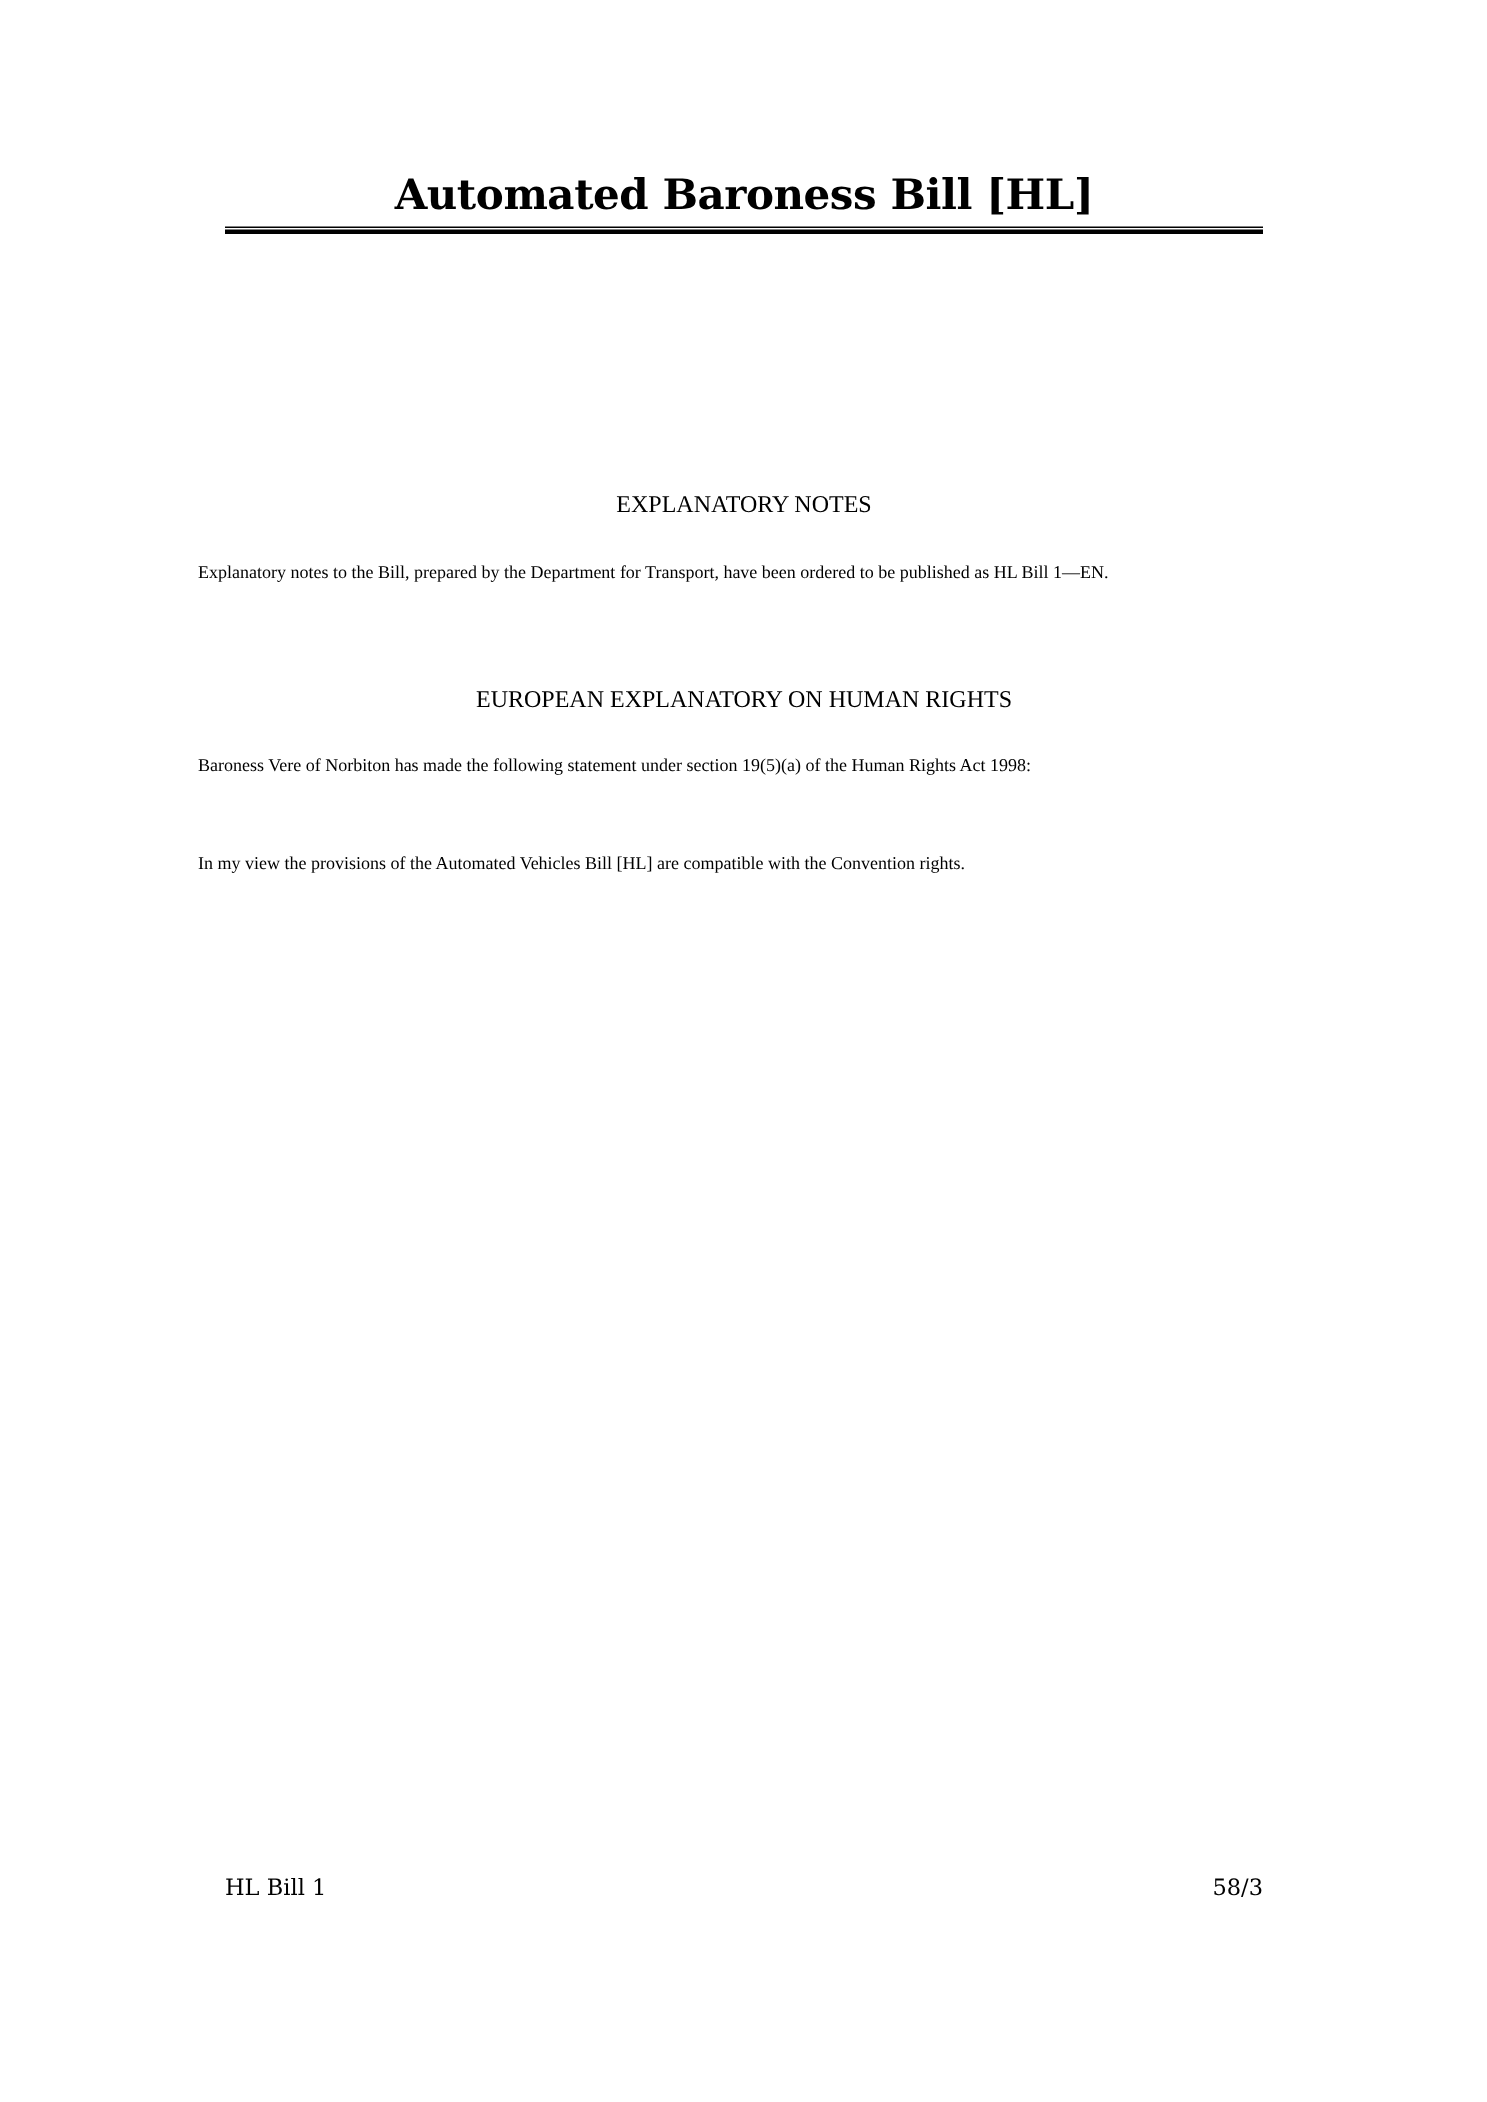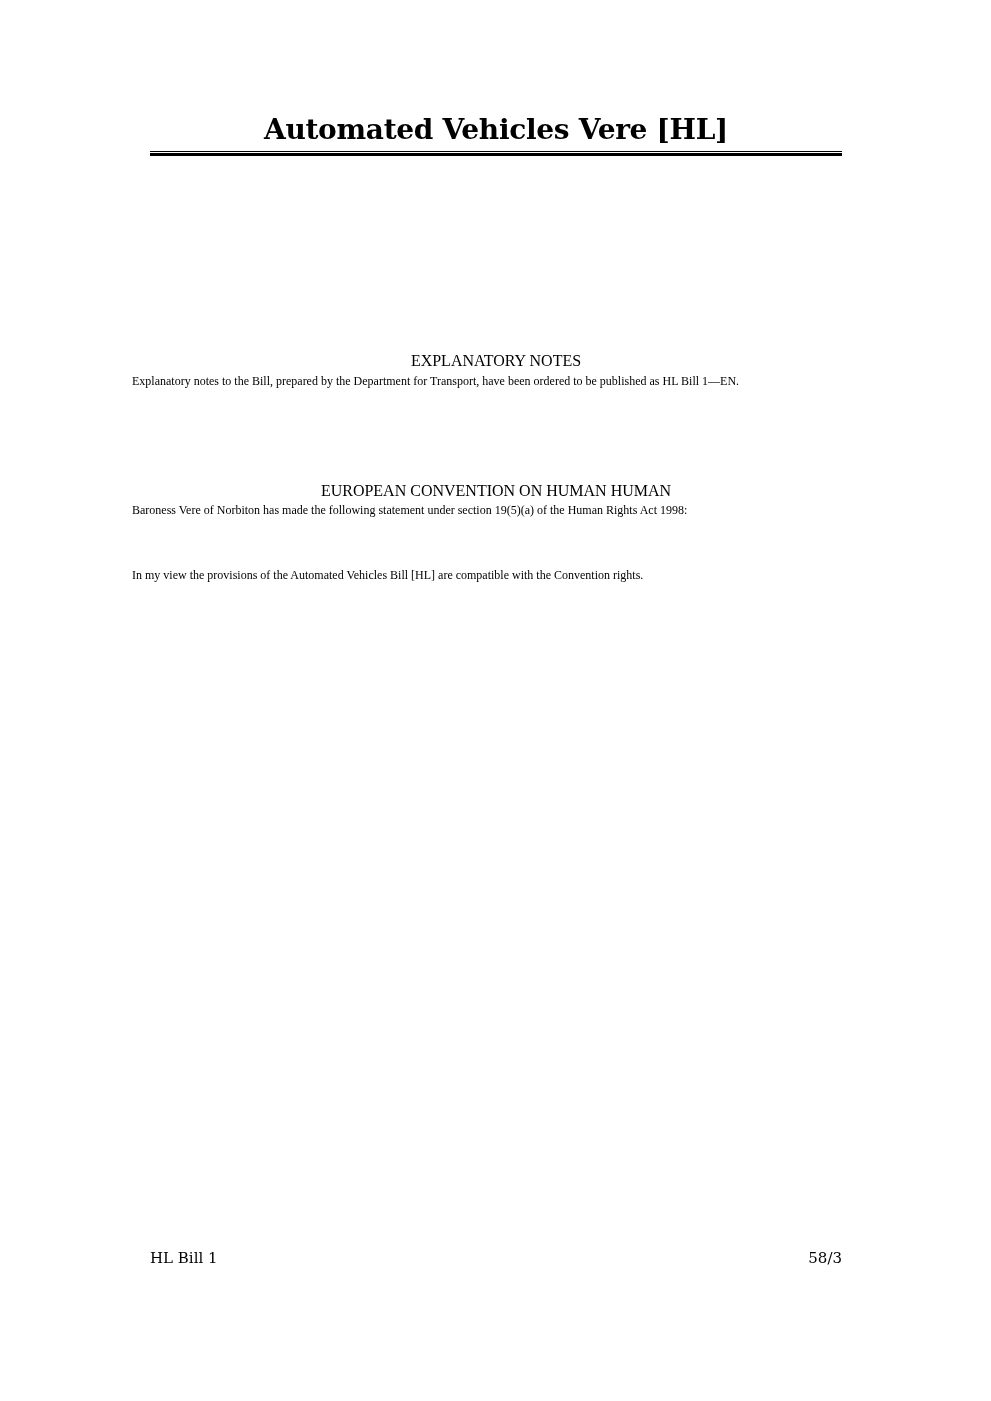--- a/index.html
+++ b/index.html
@@ -43,21 +43,20 @@
       background: #000;
     }
     .section-heading {
       position: absolute;
       left: 150px;
       width: 692px;
       text-align: center;
       font-family: "Liberation Serif", serif;
       font-size: 16px;
       line-height: 20px;
-      margin-top: 24px;
     }
     .para {
       position: absolute;
       left: 132px;
       width: 692px;
       font-family: "Liberation Serif", serif;
       font-size: 12px;
       line-height: 21px;
       text-align: justify;
       text-align-last: left;
@@ -73,30 +72,30 @@
       display: flex;
       justify-content: space-between;
       text-align: center;
     }
   </style>
 </head>
 <body>
 
 <div>
 
-  <h1 class="page-title" style="margin:0;">Automated Vehicles Vere [HL]</h1>
+  <h1 class="page-title" style="margin:0;">Automated Baroness Bill [HL]</h1>
 
   <div class="rule-thin"></div>
   <div class="rule-thick"></div>
 
   <div class="section-heading" style="top:327px;">EXPLANATORY NOTES</div>
 
   <p class="para" style="top:371px; margin:0;">Explanatory notes to the Bill, prepared by the Department for Transport, have been ordered to be published as HL Bill 1—EN.</p>
 
-  <div class="section-heading" style="top:457px;">EUROPEAN CONVENTION ON HUMAN HUMAN</div>
+  <div class="section-heading" style="top:457px;">EUROPEAN EXPLANATORY ON HUMAN RIGHTS</div>
 
   <p class="para" style="top:500px; margin:0;">Baroness Vere of Norbiton has made the following statement under section 19(5)(a) of the Human Rights Act 1998:</p>
 
   <p class="para" style="top:565px; margin:0;">In my view the provisions of the Automated Vehicles Bill [HL] are compatible with the Convention rights.</p>
 
   <div class="footer">
     <span>HL Bill 1</span>
     <span>58/3</span>
   </div>
 

